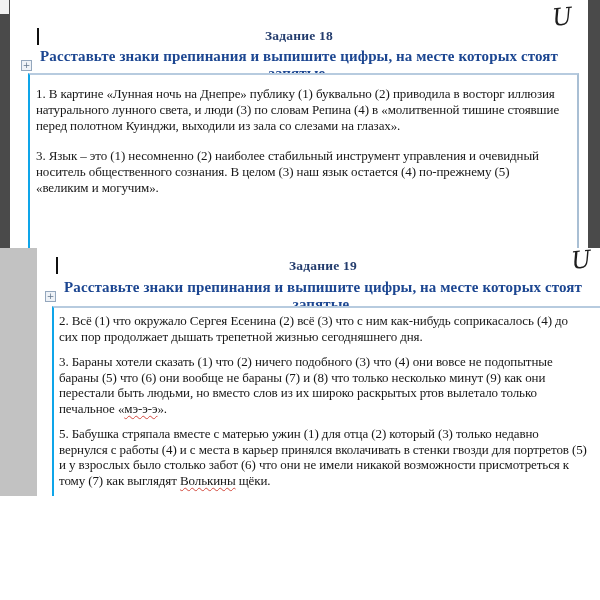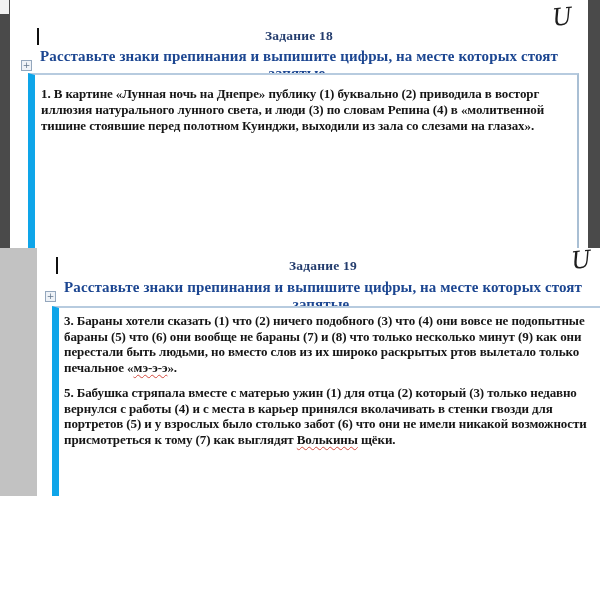--- a/index.html
+++ b/index.html
@@ -28,23 +28,22 @@
     position:absolute;font-family:"DejaVu Serif",serif;font-style:italic;
     font-size:24px;color:#1d1d1d;transform:rotate(-6deg);
   }
   .handle{
     position:absolute;width:11px;height:11px;box-sizing:border-box;
     border:1px solid #94a7bd;background:#eef2f7;color:#64788f;
     font-family:"DejaVu Sans",sans-serif;font-size:9px;line-height:9px;text-align:center;
   }
   .box{
     position:absolute;background:#fff;box-sizing:border-box;
-    border-top:2px solid #b7cbdf;border-right:2px solid #a9bfd4;border-left:7px solid #0ea5e9;
+    border-top:2px solid #b7cbdf;border-right:2px solid #a9bfd4;border-left:2px solid #0ea5e9;
     border-bottom:none;
-    font-weight:bold;
   }
   .box1{left:18px;right:9px;top:73px;bottom:-4px;padding:11px 14px 0 6px;}
   .box2{left:15px;right:4px;top:58px;bottom:-4px;padding:5px 14px 0 5px;}
   .para{font-size:13px;letter-spacing:-0.1px;}
   .box1 .para{line-height:16px;margin:0 0 14px 0;}
   .box2 .para{line-height:15.5px;margin:0 0 10px 0;}
   .misspell{
     text-decoration:underline wavy #d24a3e 1px;
     text-decoration-skip-ink:none;text-underline-offset:2px;
   }
@@ -60,36 +59,38 @@
       <span class="caret" style="left:27px;top:28px;"></span>
       <div class="title" style="top:28px;">Задание 18</div>
       <div class="instr" style="top:48px;">Расставьте знаки препинания и выпишите цифры, на месте которых стоят запятые.</div>
       <span class="monogram" style="right:16px;top:3px;">U</span>
       <div class="handle" style="left:11px;top:60px;">
         <span>+</span>
       </div>
       <div class="box box1">
         <div>
             <div class="para">1. В картине «Лунная ночь на Днепре» публику (1) буквально (2) приводила в восторг иллюзия натурального лунного света, и люди (3) по словам Репина (4) в «молитвенной тишине стоявшие перед полотном Куинджи, выходили из зала со слезами на глазах».</div>
+            <div class="para">3. Язык – это (1) несомненно (2) наиболее стабильный инструмент управления и очевидный носитель общественного сознания. В целом (3) наш язык остается (4) по-прежнему (5) «великим и могучим».</div>
           </div>
       </div>
     </div>
   </div>
 
   <div class="shot shot2">
     <div class="page page2">
       <span class="caret" style="left:19px;top:9px;"></span>
       <div class="title" style="top:10px;">Задание 19</div>
       <div class="instr" style="top:31px;">Расставьте знаки препинания и выпишите цифры, на месте которых стоят запятые.</div>
       <span class="monogram" style="right:18px;top:-2px;">U</span>
       <div class="handle" style="left:8px;top:43px;">
         <span>+</span>
       </div>
       <div class="box box2">
         <div>
+            <div class="para">2. Всё (1) что окружало Сергея Есенина (2) всё (3) что с ним как-нибудь соприкасалось (4) до сих пор продолжает дышать трепетной жизнью сегодняшнего дня.</div>
             <div class="para">3. Бараны хотели сказать (1) что (2) ничего подобного (3) что (4) они вовсе не подопытные бараны (5) что (6) они вообще не бараны (7) и (8) что только несколько минут (9) как они перестали быть людьми, но вместо слов из их широко раскрытых ртов вылетало только печальное «<span class="misspell">мэ-э-э</span>».</div>
             <div class="para">5. Бабушка стряпала вместе с матерью ужин (1) для отца (2) который (3) только недавно вернулся с работы (4) и с места в карьер принялся вколачивать в стенки гвозди для портретов (5) и у взрослых было столько забот (6) что они не имели никакой возможности присмотреться к тому (7) как выглядят <span class="misspell">Волькины</span> щёки.</div>
           </div>
 
       </div>
     </div>
   </div>
 
 </div>
 

